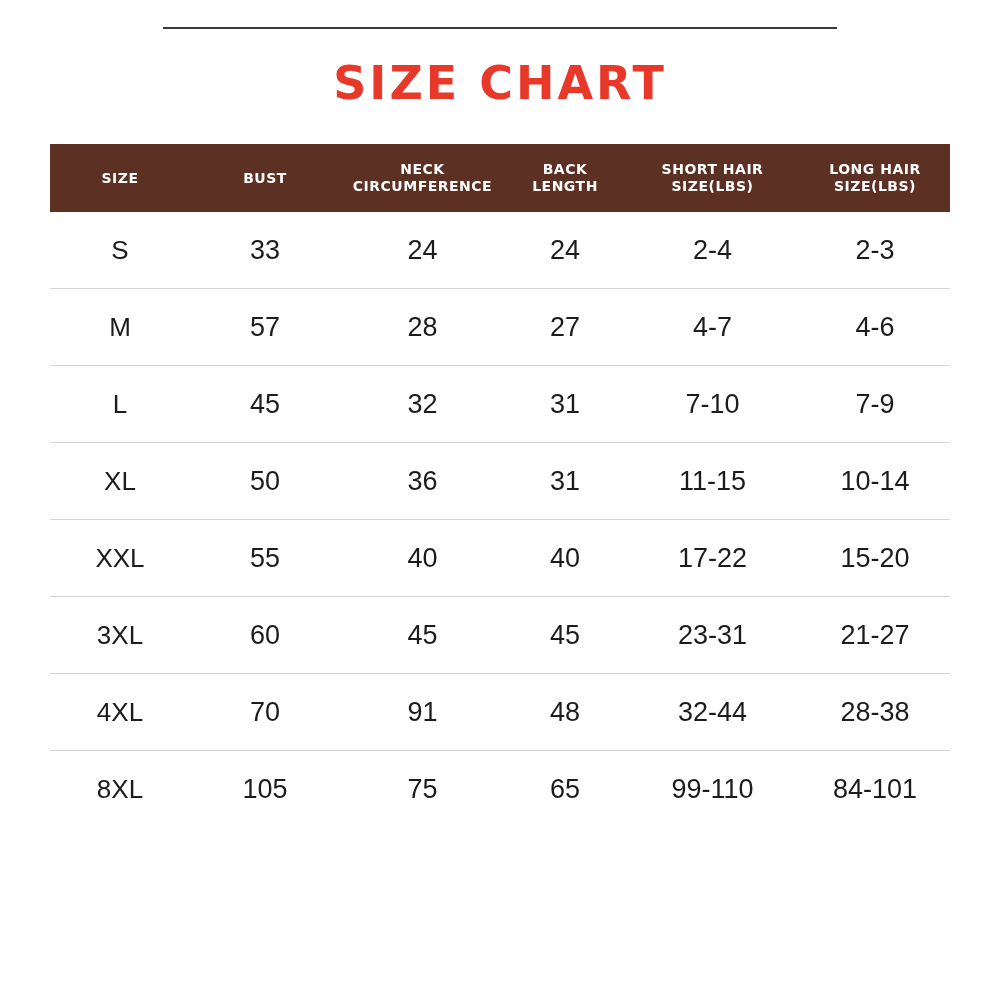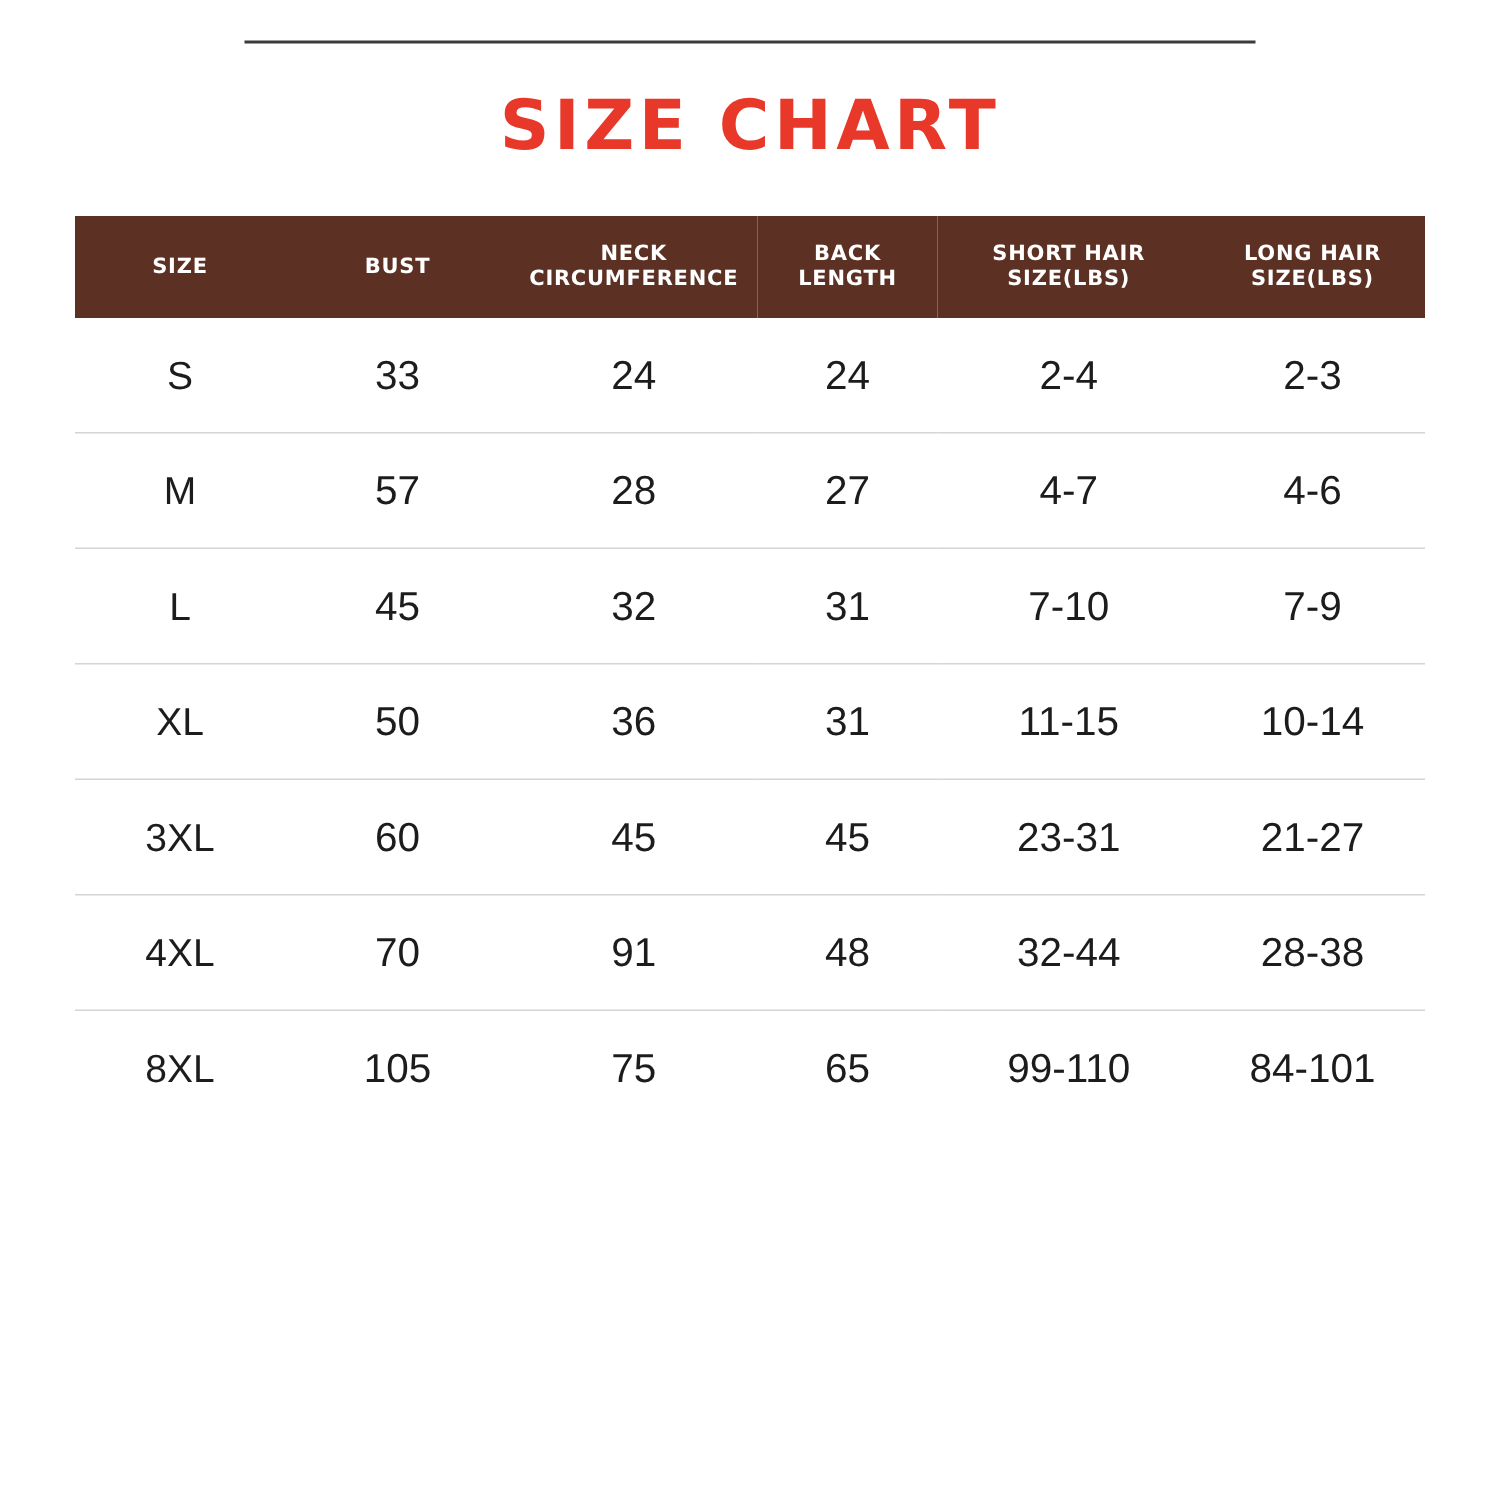--- a/index.html
+++ b/index.html
@@ -160,20 +160,28 @@
         </tr>
         <tr>
           <td class="col-size">XL</td>
           <td>50</td>
           <td>36</td>
           <td>31</td>
           <td>11-15</td>
           <td>10-14</td>
         </tr>
         <tr>
+          <td class="col-size">XXL</td>
+          <td>55</td>
+          <td>40</td>
+          <td>40</td>
+          <td>17-22</td>
+          <td>15-20</td>
+        </tr>
+        <tr>
           <td class="col-size">3XL</td>
           <td>60</td>
           <td>45</td>
           <td>45</td>
           <td>23-31</td>
           <td>21-27</td>
         </tr>
         <tr>
           <td class="col-size">4XL</td>
           <td>70</td>

